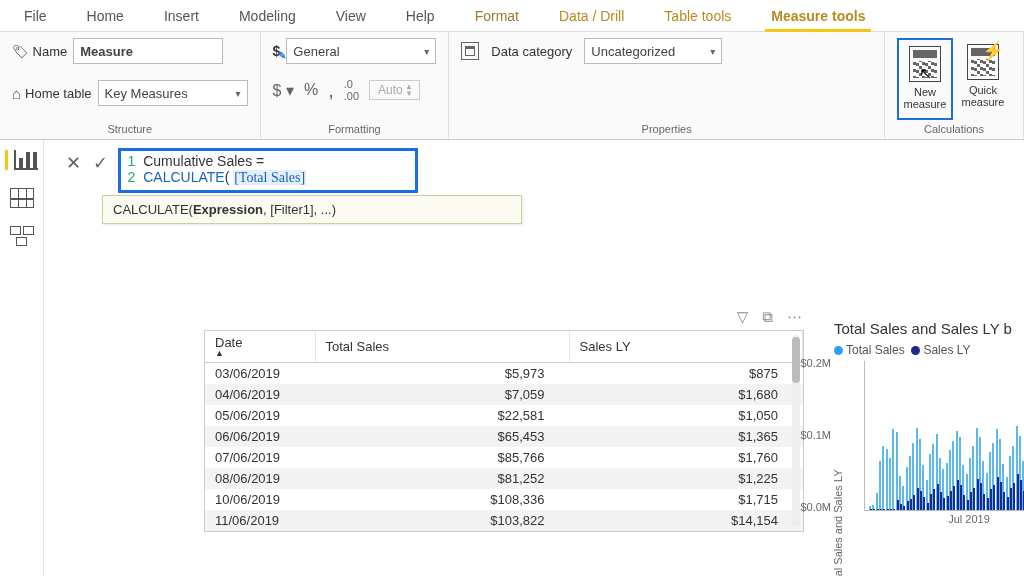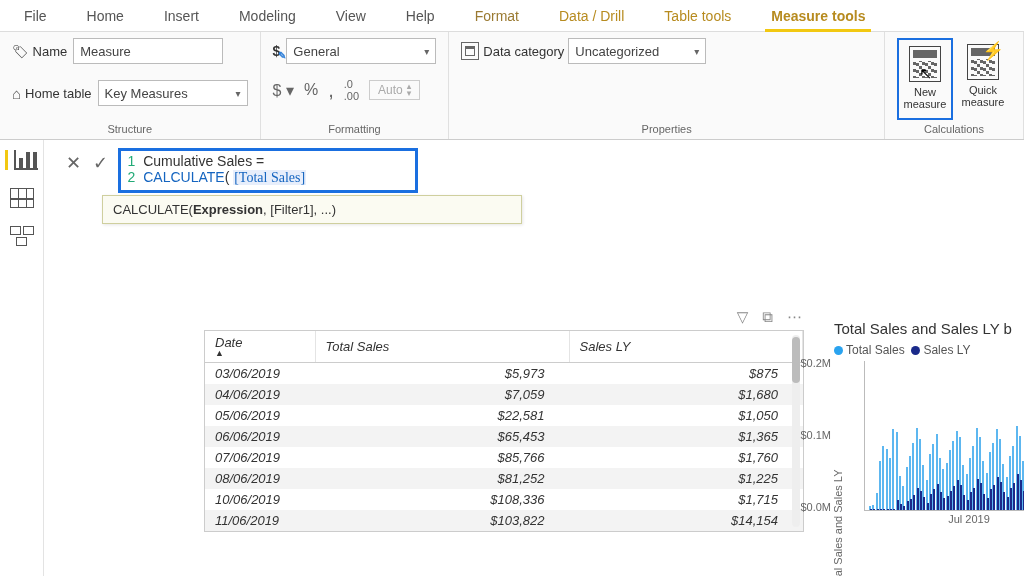--- a/index.html
+++ b/index.html
@@ -17,31 +17,31 @@
   
   .ribbon { display:flex; height:108px; border-bottom:1px solid #ccc; background:#fafafa; }
   .ribbon-group { display:flex; flex-direction:column; justify-content:space-between; padding:6px 12px 4px 12px; border-right:1px solid #e0e0e0; }
   .ribbon-group.wide { flex:0 0 auto; }
   .ribbon-body { display:flex; gap:10px; align-items:flex-start; }
   .ribbon-label { text-align:center; font-size:11px; color:#666; padding-top:2px; }
 
   .field-row { display:flex; align-items:center; gap:6px; margin-bottom:6px; }
   .field-row .lbl { font-size:13px; color:#333; display:flex; align-items:center; gap:4px; }
   .input-box { border:1px solid #bbb; background:#fff; height:26px; padding:0 6px; font-size:13px; color:#444; display:flex; align-items:center; justify-content:space-between; }
-  .input-box.name { width:150px; }
+  .input-box.name { width:150px;font-weight:bold; }
   .input-box.home { width:150px; }
   .input-box.fmt { width:150px; }
   .input-box.cat { width:138px; }
   .caret { font-size:10px; color:#666; }
 
   .fmt-btns { display:flex; align-items:center; gap:10px; color:#555; font-size:16px; }
   .fmt-btn { cursor:pointer; color:#666; }
   .auto-box { border:1px solid #ccc; color:#aaa; font-size:12px; padding:2px 8px; display:flex; align-items:center; gap:4px; }
 
-  .cat-row { display:flex; align-items:center; gap:4px; }
+  .cat-row { display:flex; align-items:center; gap:12px; }
   .cat-icon { width:18px; height:18px; border:1px solid #666; position:relative; }
   .cat-icon::before { content:""; position:absolute; left:3px; right:3px; top:3px; height:3px; background:#666; }
   .cat-icon::after { content:""; position:absolute; left:3px; right:3px; bottom:3px; height:6px; border:1px solid #666; border-top:none; }
 
   .calc-btns { display:flex; gap:2px; }
   .calc-btn { width:56px; height:82px; display:flex; flex-direction:column; align-items:center; justify-content:flex-start; padding-top:6px; cursor:pointer; position:relative; }
   .calc-btn.highlight { border:2px solid #1a6fe0; }
   .calc-btn .calc-icon { width:32px; height:36px; border:1px solid #444; position:relative; margin-bottom:4px; }
   .calc-btn .calc-icon::before { content:""; position:absolute; top:3px; left:3px; right:3px; height:8px; background:#666; }
   .calc-btn .calc-icon::after { content:""; position:absolute; top:14px; left:3px; right:3px; bottom:3px;
@@ -84,21 +84,21 @@
   .tooltip .sig b { font-weight:700; }
 
   
   .visual-bar { position:absolute; top:168px; left:160px; width:598px; display:flex; justify-content:flex-end; gap:14px; color:#888; font-size:15px; }
   .visual-bar span { cursor:pointer; }
 
   
   .table-visual { position:absolute; top:190px; left:160px; width:600px; border:1px solid #ccc; background:#fff; }
   .tv-scroll { position:absolute; right:3px; top:4px; bottom:4px; width:8px; background:#eee; border-radius:4px; }
   .tv-scroll-thumb { position:absolute; top:2px; left:0; right:0; height:46px; background:#bcbcbc; border-radius:4px; }
-  table.data { border-collapse:collapse; width:100%; font-size:13px;font-style:italic; }
+  table.data { border-collapse:collapse; width:100%; font-size:13px; }
   table.data th { text-align:left; font-weight:400; color:#333; padding:4px 10px; border-bottom:1px solid #ccc; border-right:1px solid #e4e4e4; }
   table.data th:first-child { width:110px; }
   table.data th .sort { font-size:9px; display:block; margin-top:-2px; }
   table.data td { padding:3px 10px; border-right:1px solid transparent; }
   table.data td.num { text-align:right; padding-right:24px; }
   table.data tr:nth-child(even) td { background:#f3f3f3; }
   .tv-body { max-height:210px; overflow:hidden; }
 
   
   .chart-visual { position:absolute; top:180px; left:790px; width:240px; }

